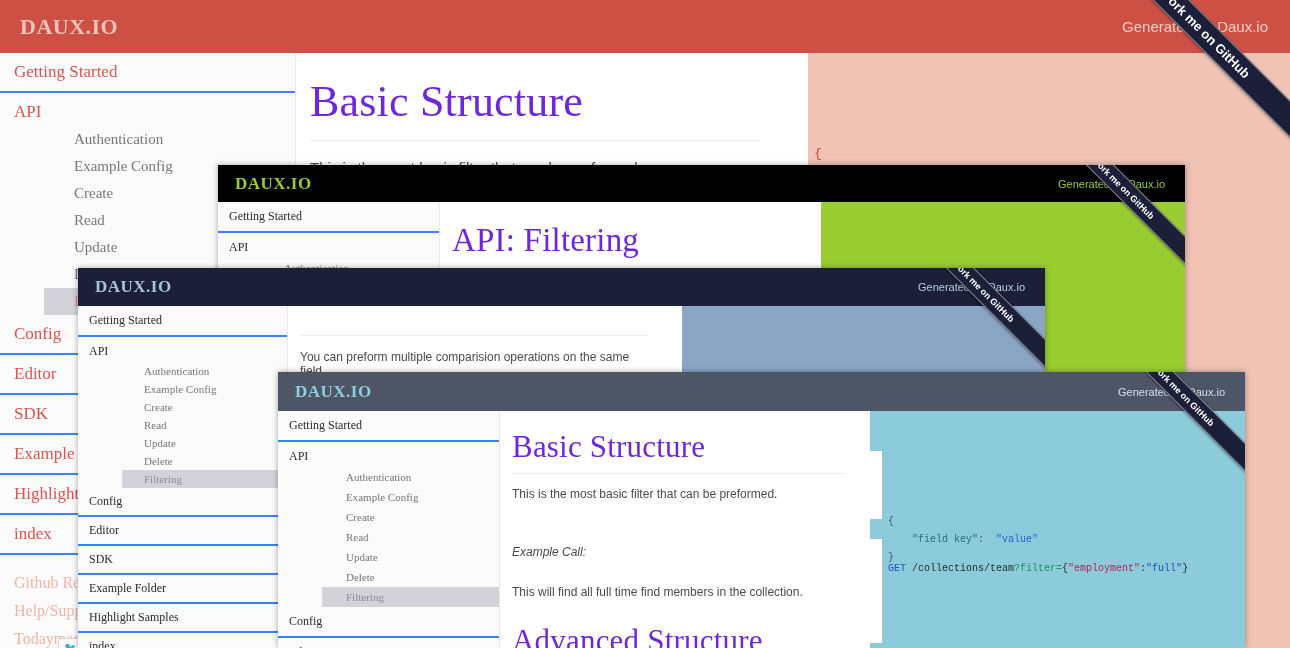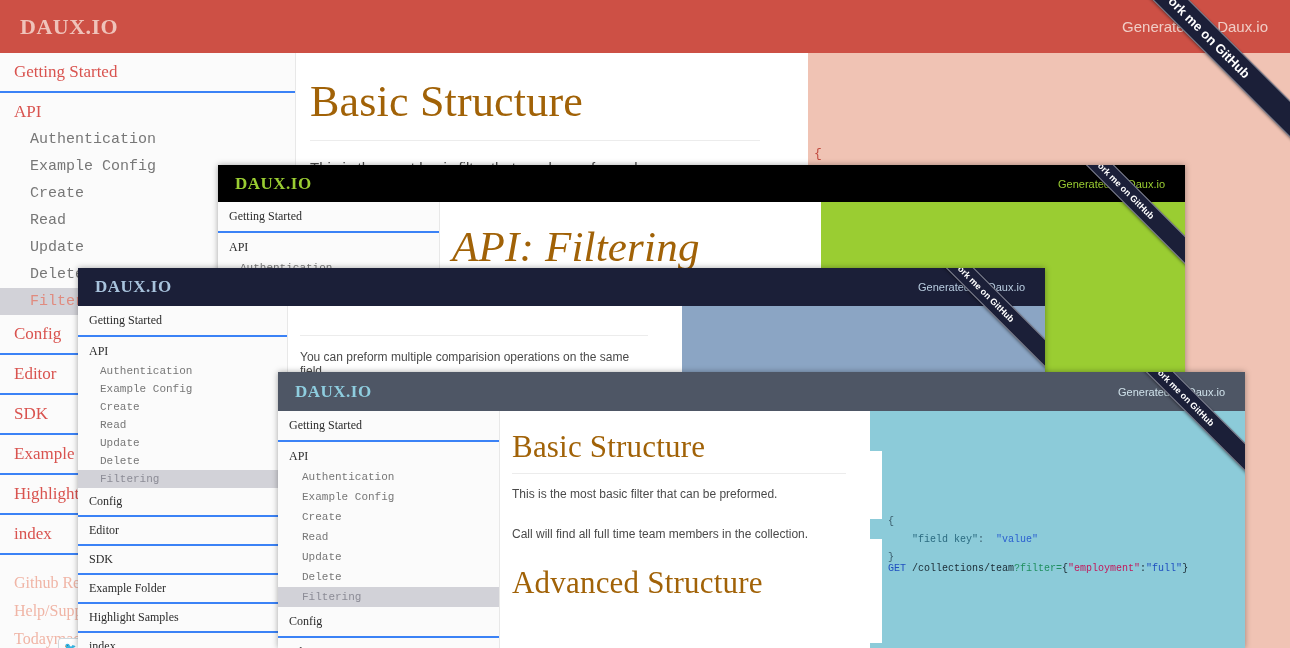--- a/index.html
+++ b/index.html
@@ -33,33 +33,34 @@
   .sidebar { background: #fbfbfb; border-right: 1px solid #e8e8e8; flex: none; }
   .nav-top, .nav-sub, .nav-foot { list-style: none; }
   .nav-top > li {
     border-bottom: 2px solid #3b82f6;
     font-family: "Liberation Serif", serif;
     white-space: nowrap;
   }
   .nav-top > li.nb { border-bottom: none; }
   .nav-sub { list-style: none; }
   .nav-sub li {
-    font-family: Liberation Mono, monospace;
+    font-family: Liberation Serif, serif;
     color: #777777;
     white-space: nowrap;
+    margin-left: 44px;
   }
   .nav-sub li.active { background: #d2d2d8; color: #8c8c96; }
   .nav-foot li { font-family: "Liberation Serif", serif; white-space: nowrap; }
 
   
   .content { flex: 1 1 auto; background:#fff; overflow: hidden; }
   .content h1 {
     font-family: "Liberation Serif", serif;
     font-weight: normal;
-    color: #a16207;
+    color: #6d28d9;
     letter-spacing: .2px;
   }
   .content p { font-family: "Liberation Sans", sans-serif; color: #4a4a4a; }
   .content p.em { font-style: italic; color:#4a4a4a; }
   .hr { border: none; border-top: 1px solid #ececec; }
 
   
   .codecol { flex: none; position: relative; overflow: hidden; }
   .codeblock {
     font-family: "Liberation Mono", monospace;
@@ -191,21 +192,21 @@
           <li style="padding:7px 0 7px 11px; color:#2b2b2b;">Config</li>
           <li style="padding:7px 0 7px 11px; color:#2b2b2b;">Editor</li>
           <li style="padding:7px 0 7px 11px; color:#2b2b2b;">SDK</li>
           <li style="padding:7px 0 7px 11px; color:#2b2b2b;">Example Folder</li>
           <li style="padding:7px 0 7px 11px; color:#2b2b2b;">Highlight Samples</li>
           <li style="padding:7px 0 7px 11px; color:#2b2b2b;">index</li>
         </ul>
       </div>
 
       <div class="content" style="width:368px; height:446px; padding:20px 24px 0 12px;">
-        <h1 style="font-size:43px; line-height:1.15;font-style:italic;">API: Filtering</h1>
+        <h1 style="font-size:33px; line-height:1.15;">API: Filtering</h1>
         <hr class="hr" style="margin:9px 0 14px 0;">
       </div>
 
       <div class="codecol" style="width:377px; height:446px; background:#ffffff;">
         <div style="position:absolute; left:13px; top:0; width:364px; height:446px; background:#9acd32;"></div>
       </div>
     </div>
 
     <div class="ribbon" style="right:-44px; top:14px; width:210px; font-size:9px; padding:3px 0; line-height:12px;">Fork me on GitHub</div>
   </div>
@@ -284,21 +285,22 @@
           <li style="padding:7px 0 7px 11px; color:#2b2b2b;">Config</li>
           <li style="padding:7px 0 7px 11px; color:#2b2b2b;">Editor</li>
 
         </ul>
       </div>
 
       <div class="content" style="width:370px; height:237px; padding:18px 24px 0 12px;">
         <h1 style="font-size:31px; line-height:1.15;">Basic Structure</h1>
         <hr class="hr" style="margin:8px 0 13px 0;">
         <p style="font-size:12px;">This is the most basic filter that can be preformed.</p>
-        <p style="font-size:12px; margin-top:26px;">Call will find all full time team members in the collection.</p>
+        <p class="em" style="font-size:12px; margin-top:44px;">Example Call:</p>
+        <p style="font-size:12px; margin-top:26px;">This will find all full time find members in the collection.</p>
         <h1 style="font-size:31px; line-height:1.15; margin-top:24px;">Advanced Structure</h1>
 
       </div>
 
       <div class="codecol" style="width:375px; height:237px; background:#ffffff;">
         <div style="position:absolute; left:0px; top:0; width:375px; height:40px; background:#8ccbd9;"></div>
         <div style="position:absolute; left:12px; top:40px; width:363px; height:68px; background:#8ccbd9;"></div>
         <div style="position:absolute; left:0px; top:108px; width:375px; height:20px; background:#8ccbd9;"></div>
         <div style="position:absolute; left:12px; top:128px; width:363px; height:104px; background:#8ccbd9;"></div>
         <div style="position:absolute; left:0px; top:232px; width:375px; height:5px; background:#8ccbd9;"></div>

